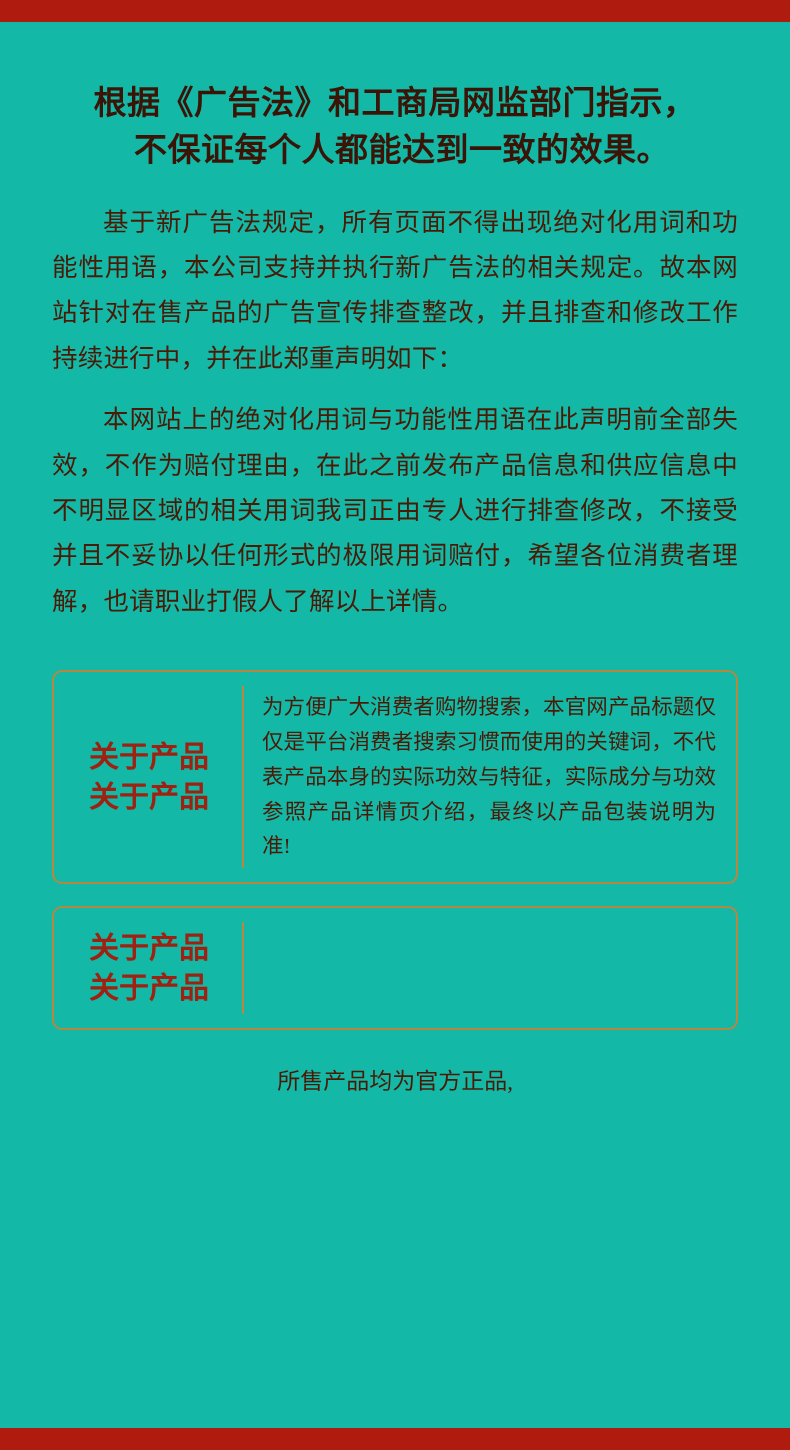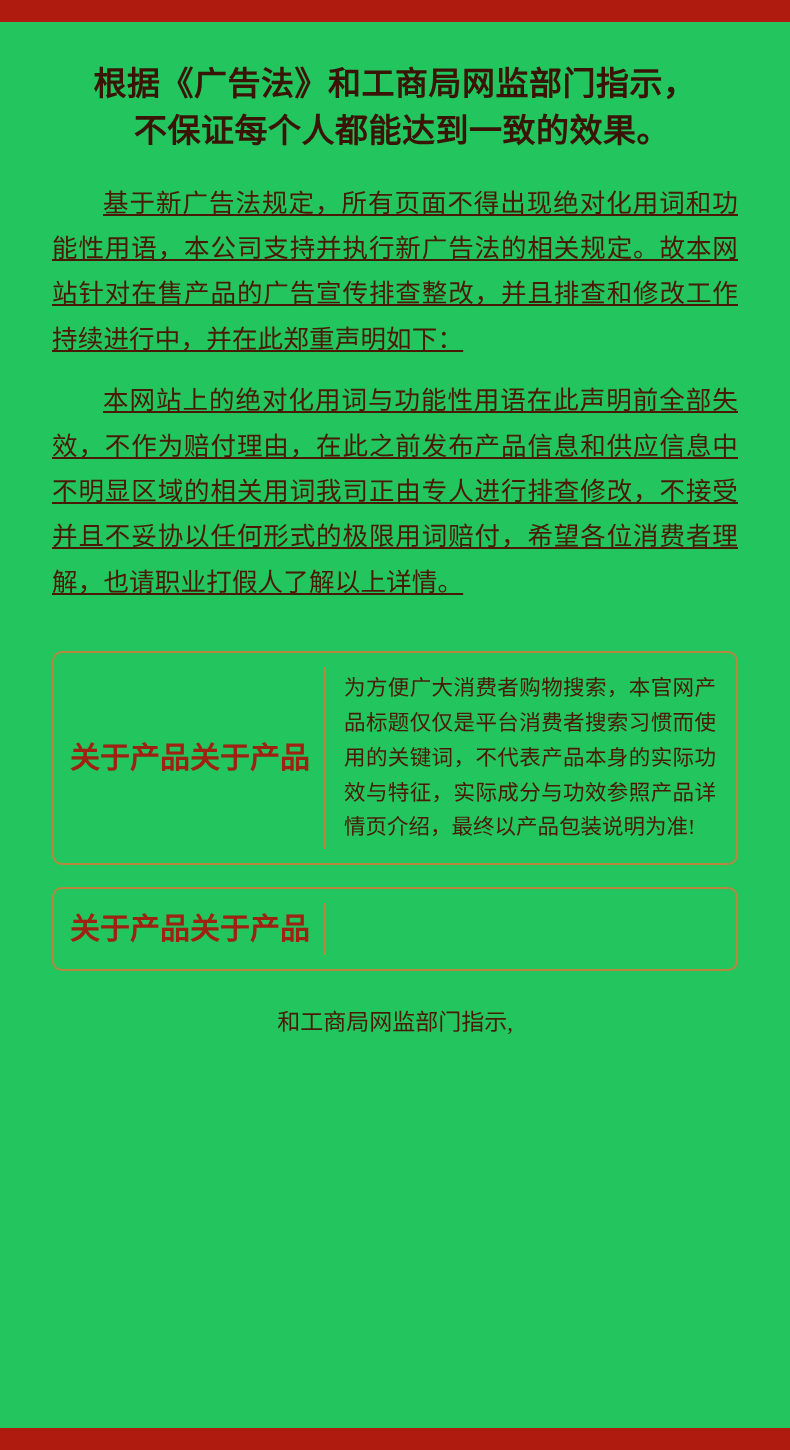--- a/index.html
+++ b/index.html
@@ -19,22 +19,22 @@
     height: 1450px;
     box-sizing: border-box;
     background: #b01b10;
     padding: 22px 0 22px 0;
   }
   .panel {
     position: relative;
     width: 790px;
     height: 1406px;
     box-sizing: border-box;
-    background: #22c55e;
-    padding: 21px 52px 0 52px;
+    background: #14b8a6;
+    padding: 40px 52px 0 52px;
   }
   
   .heading {
     text-align: center;
     color: #3a1406;
     font-weight: bold;
     font-size: 33px;
     line-height: 1.42;
     letter-spacing: 0.5px;
     margin: 18px 0 12px 0;
@@ -49,21 +49,20 @@
   
   .para {
     color: #4a1a07;
     font-size: 25.5px;
     line-height: 1.78;
     text-align: justify;
     text-justify: inter-ideograph;
     text-indent: 2em;
     margin: 20px 0 0 0;
     letter-spacing: 0.2px;
-    text-decoration: underline;
   }
   .para.p1 { margin-top: 26px; }
   .para.p2 { margin-top: 16px; }
 
   
   .boxes {
     margin-top: 46px;
     display: flex;
     flex-direction: column;
     gap: 22px;
@@ -72,21 +71,21 @@
     border: 2px solid #b8873f;
     border-radius: 10px;
     display: flex;
     align-items: stretch;
     padding: 14px 16px 14px 10px;
     box-sizing: border-box;
   }
   .box-title {
     flex: 0 0 180px;
     display: flex;
-    flex-direction: row;
+    flex-direction: column;
     align-items: center;
     justify-content: center;
     color: #9e2111;
     font-weight: bold;
     font-size: 30px;
     line-height: 1.33;
     border-right: 2px solid #b8873f;
     padding: 6px 14px 6px 6px;
     box-sizing: border-box;
     white-space: nowrap;
@@ -145,17 +144,17 @@
         <div class="box-title">
           <span>关于产品</span>
           <span>关于产品</span>
         </div>
       </div>
 
 
     </div>
 
     <div class="footer">
-      <span class="fline">和工商局网监部门指示,</span>
+      <span class="fline">所售产品均为官方正品,</span>
     </div>
 
   </div>
 </div>
 
 </body></html>

